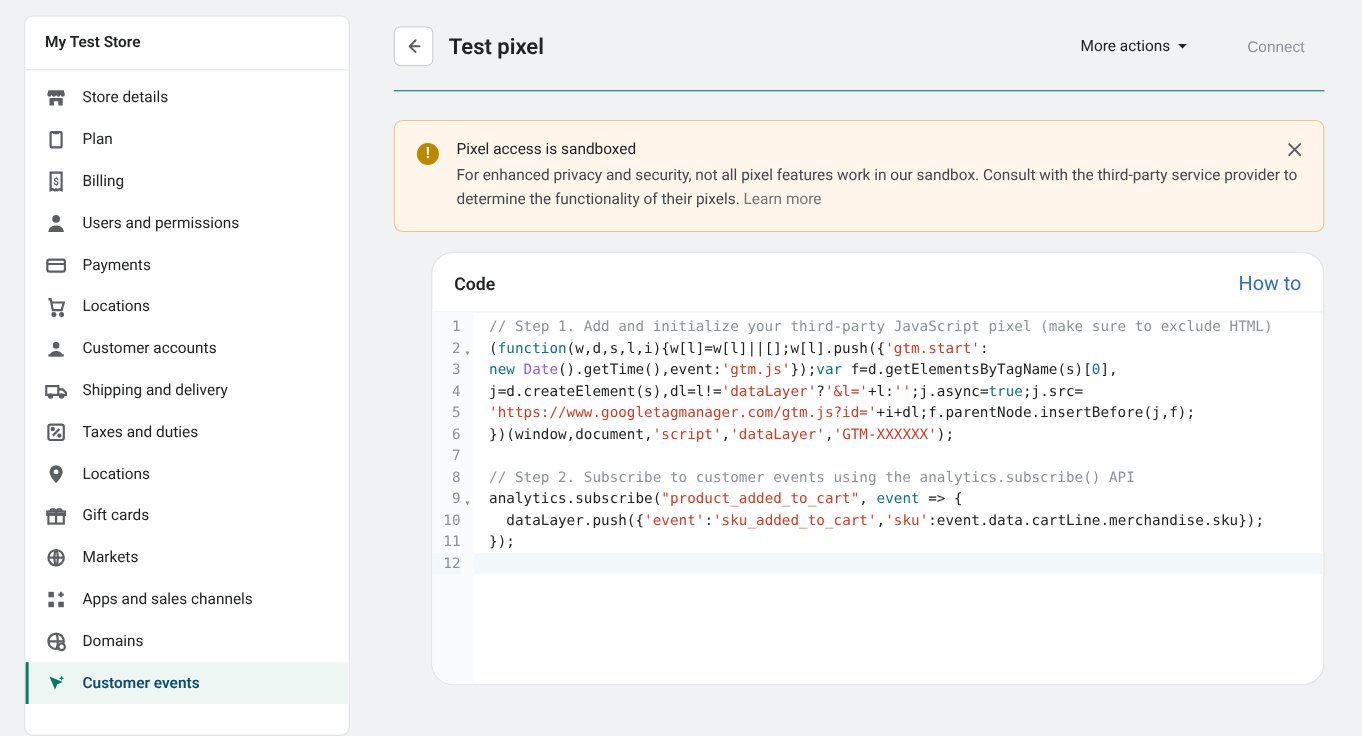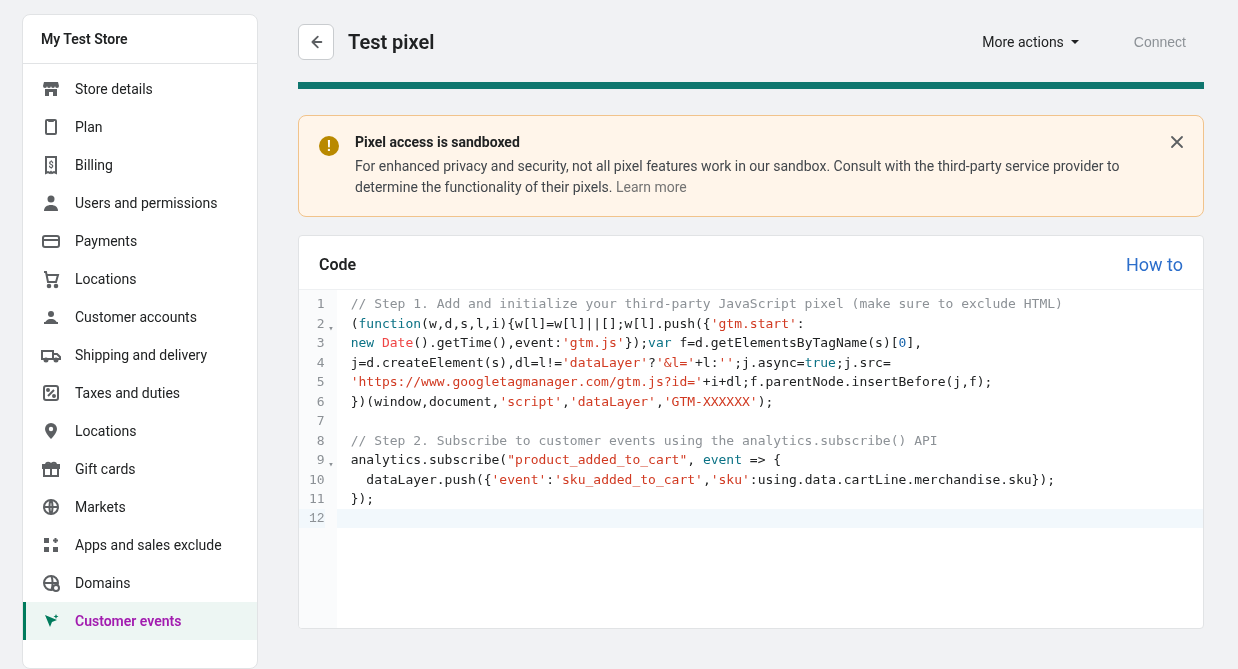--- a/index.html
+++ b/index.html
@@ -7,21 +7,21 @@
       font-family: -apple-system, BlinkMacSystemFont, "Segoe UI", Roboto, sans-serif;
       background: #f1f2f4;
       color: #202223;
       font-size: 14px;
       width: 1238px;
       height: 669px;
       overflow: hidden;
     }
     .layout { display: flex; height: 100%; }
     .sidebar {
-      width: 236px;
+      width: 296px;
       background: #fff;
       border: 1px solid #e1e3e5;
       border-radius: 8px;
       margin: 14px 0 0 22px;
       padding-bottom: 0;
       overflow: hidden;
       display: flex;
       flex-direction: column;
     }
     .sidebar-header {
@@ -42,21 +42,21 @@
       display: flex;
       align-items: center;
       gap: 14px;
       padding: 9px 18px;
       cursor: pointer;
       color: #202223;
       position: relative;
     }
     .sidebar-item.active {
       background: #edf6f3;
-      color: #a21caf;
+      color: #0c4a6e;
       font-weight: 600;
     }
     .sidebar-item.active::before {
       content: '';
       position: absolute;
       left: 0; top: 0; bottom: 0;
       width: 3px;
       background: #007b5c;
     }
     .sidebar-item .icon {
@@ -72,21 +72,21 @@
     .main {
       flex: 1;
       padding: 14px 34px 0 40px;
       overflow-y: auto;
     }
     .page-header {
       display: flex;
       align-items: center;
       gap: 14px;
       padding: 10px 0 22px;
-      border-bottom: 7px solid #0f766e;
+      border-bottom: 1px solid #0f766e;
     }
     .back-btn {
       width: 36px; height: 36px;
       border: 1px solid #c9cccf;
       border-radius: 6px;
       background: #fff;
       display: flex;
       align-items: center;
       justify-content: center;
       cursor: pointer;
@@ -134,21 +134,21 @@
       border-radius: 50%;
       display: flex;
       align-items: center;
       justify-content: center;
       color: #fff;
       font-weight: 700;
       flex-shrink: 0;
       margin-top: 2px;
     }
     .banner-title {
-      font-weight: 700;
+      font-weight: 400;
       margin-bottom: 6px;
     }
     .banner-body {
       color: #42474c;
       line-height: 1.5;
     }
     .banner-body .learn-more {
       color: #737373;
       cursor: pointer;
     }
@@ -160,22 +160,23 @@
       align-items: center;
       justify-content: center;
       cursor: pointer;
       color: #5c5f62;
       border-radius: 4px;
     }
     .code-card {
       margin-top: 18px;
       background: #fff;
       border: 1px solid #e1e3e5;
-      border-radius: 4px;
+      border-radius: 20px;
       overflow: hidden;
+      margin-left: 34px;
     }
     .code-header {
       display: flex;
       justify-content: space-between;
       align-items: center;
       padding: 18px 20px 14px;
     }
     .code-header-title { font-weight: 600; font-size: 16px; }
     .how-to {
       color: #2c6ecb;
@@ -204,24 +205,24 @@
       top: 5px;
       font-size: 9px;
       color: #8c9196;
     }
     .code-lines {
       padding: 4px 10px 80px 14px;
       flex: 1;
     }
     .code-line { height: 19.5px; white-space: pre; }
     .code-line.hl { background: #f2f8fc; margin-left: -14px; padding-left: 14px; margin-right: -10px; padding-right: 10px; }
-    .gutter .ln.hl { background: #f2f8fc; margin-left: -10px; padding-left: 10px; font-family: Liberation Mono, monospace; }
+    .gutter .ln.hl { background: #f2f8fc; margin-left: -10px; padding-left: 10px; }
     .c-comment { color: #8c9196; }
     .c-kw { color: #0b7285; }
-    .c-fn { color: #ef4444; }
+    .c-fn { color: #8b5cf6; }
     .c-str { color: #d13a22; }
     .c-num { color: #1864ab; }
     .c-punc { color: #202223; }
     svg { display: block; }
   </style>
 </head>
 <body>
 
 <div class="layout">
   <aside class="sidebar">
@@ -344,21 +345,21 @@
         </div>
         <div class="sidebar-item">
           <span class="icon">
             <svg width="20" height="20" viewBox="0 0 20 20" fill="currentColor">
               <rect x="3" y="3" width="5" height="5"></rect>
               <rect x="3" y="12" width="5" height="5"></rect>
               <rect x="12" y="12" width="5" height="5"></rect>
               <path d="M14.5 3v5M12 5.5h5" stroke="currentColor" stroke-width="2"></path>
             </svg>
           </span>
-          <span>Apps and sales exclude</span>
+          <span>Apps and sales channels</span>
         </div>
         <div class="sidebar-item">
           <span class="icon">
             <svg width="20" height="20" viewBox="0 0 20 20" fill="none" stroke="currentColor" stroke-width="2">
               <circle cx="10" cy="10" r="7"></circle>
               <path d="M3 10h14M10 3c2 2 2 12 0 14"></path>
               <circle cx="15" cy="15" r="3" fill="#fff" stroke="currentColor"></circle>
             </svg>
           </span>
           <span>Domains</span>
@@ -436,20 +437,20 @@
         <div class="code-lines" id="code-lines">
             <div class="code-line"><span class="c-comment">// Step 1. Add and initialize your third-party JavaScript pixel (make sure to exclude HTML)</span></div>
             <div class="code-line"><span class="c-punc">(</span><span class="c-kw">function</span><span class="c-punc">(w,d,s,l,i){w[l]=w[l]||[];w[l].push({</span><span class="c-str">'gtm.start'</span><span class="c-punc">:</span></div>
             <div class="code-line"><span class="c-kw">new</span><span class="c-punc"> </span><span class="c-fn">Date</span><span class="c-punc">().getTime(),event:</span><span class="c-str">'gtm.js'</span><span class="c-punc">});</span><span class="c-kw">var</span><span class="c-punc"> f=d.getElementsByTagName(s)[</span><span class="c-num">0</span><span class="c-punc">],</span></div>
             <div class="code-line"><span class="c-punc">j=d.createElement(s),dl=l!=</span><span class="c-str">'dataLayer'</span><span class="c-punc">?</span><span class="c-str">'&amp;l='</span><span class="c-punc">+l:</span><span class="c-str">''</span><span class="c-punc">;j.async=</span><span class="c-kw">true</span><span class="c-punc">;j.src=</span></div>
             <div class="code-line"><span class="c-str">'https://www.googletagmanager.com/gtm.js?id='</span><span class="c-punc">+i+dl;f.parentNode.insertBefore(j,f);</span></div>
             <div class="code-line"><span class="c-punc">})(window,document,</span><span class="c-str">'script'</span><span class="c-punc">,</span><span class="c-str">'dataLayer'</span><span class="c-punc">,</span><span class="c-str">'GTM-XXXXXX'</span><span class="c-punc">);</span></div>
             <div class="code-line"><span class="c-punc"></span></div>
             <div class="code-line"><span class="c-comment">// Step 2. Subscribe to customer events using the analytics.subscribe() API</span></div>
             <div class="code-line"><span class="c-punc">analytics.subscribe(</span><span class="c-str">"product_added_to_cart"</span><span class="c-punc">, </span><span class="c-kw">event</span><span class="c-punc"> =&gt; {</span></div>
-            <div class="code-line"><span class="c-punc">  dataLayer.push({</span><span class="c-str">'event'</span><span class="c-punc">:</span><span class="c-str">'sku_added_to_cart'</span><span class="c-punc">,</span><span class="c-str">'sku'</span><span class="c-punc">:using.data.cartLine.merchandise.sku});</span></div>
+            <div class="code-line"><span class="c-punc">  dataLayer.push({</span><span class="c-str">'event'</span><span class="c-punc">:</span><span class="c-str">'sku_added_to_cart'</span><span class="c-punc">,</span><span class="c-str">'sku'</span><span class="c-punc">:event.data.cartLine.merchandise.sku});</span></div>
             <div class="code-line"><span class="c-punc">});</span></div>
             <div class="code-line hl"><span class="c-punc"></span></div>
           </div>
       </div>
     </div>
   </main>
 </div>
 
 </body></html>

